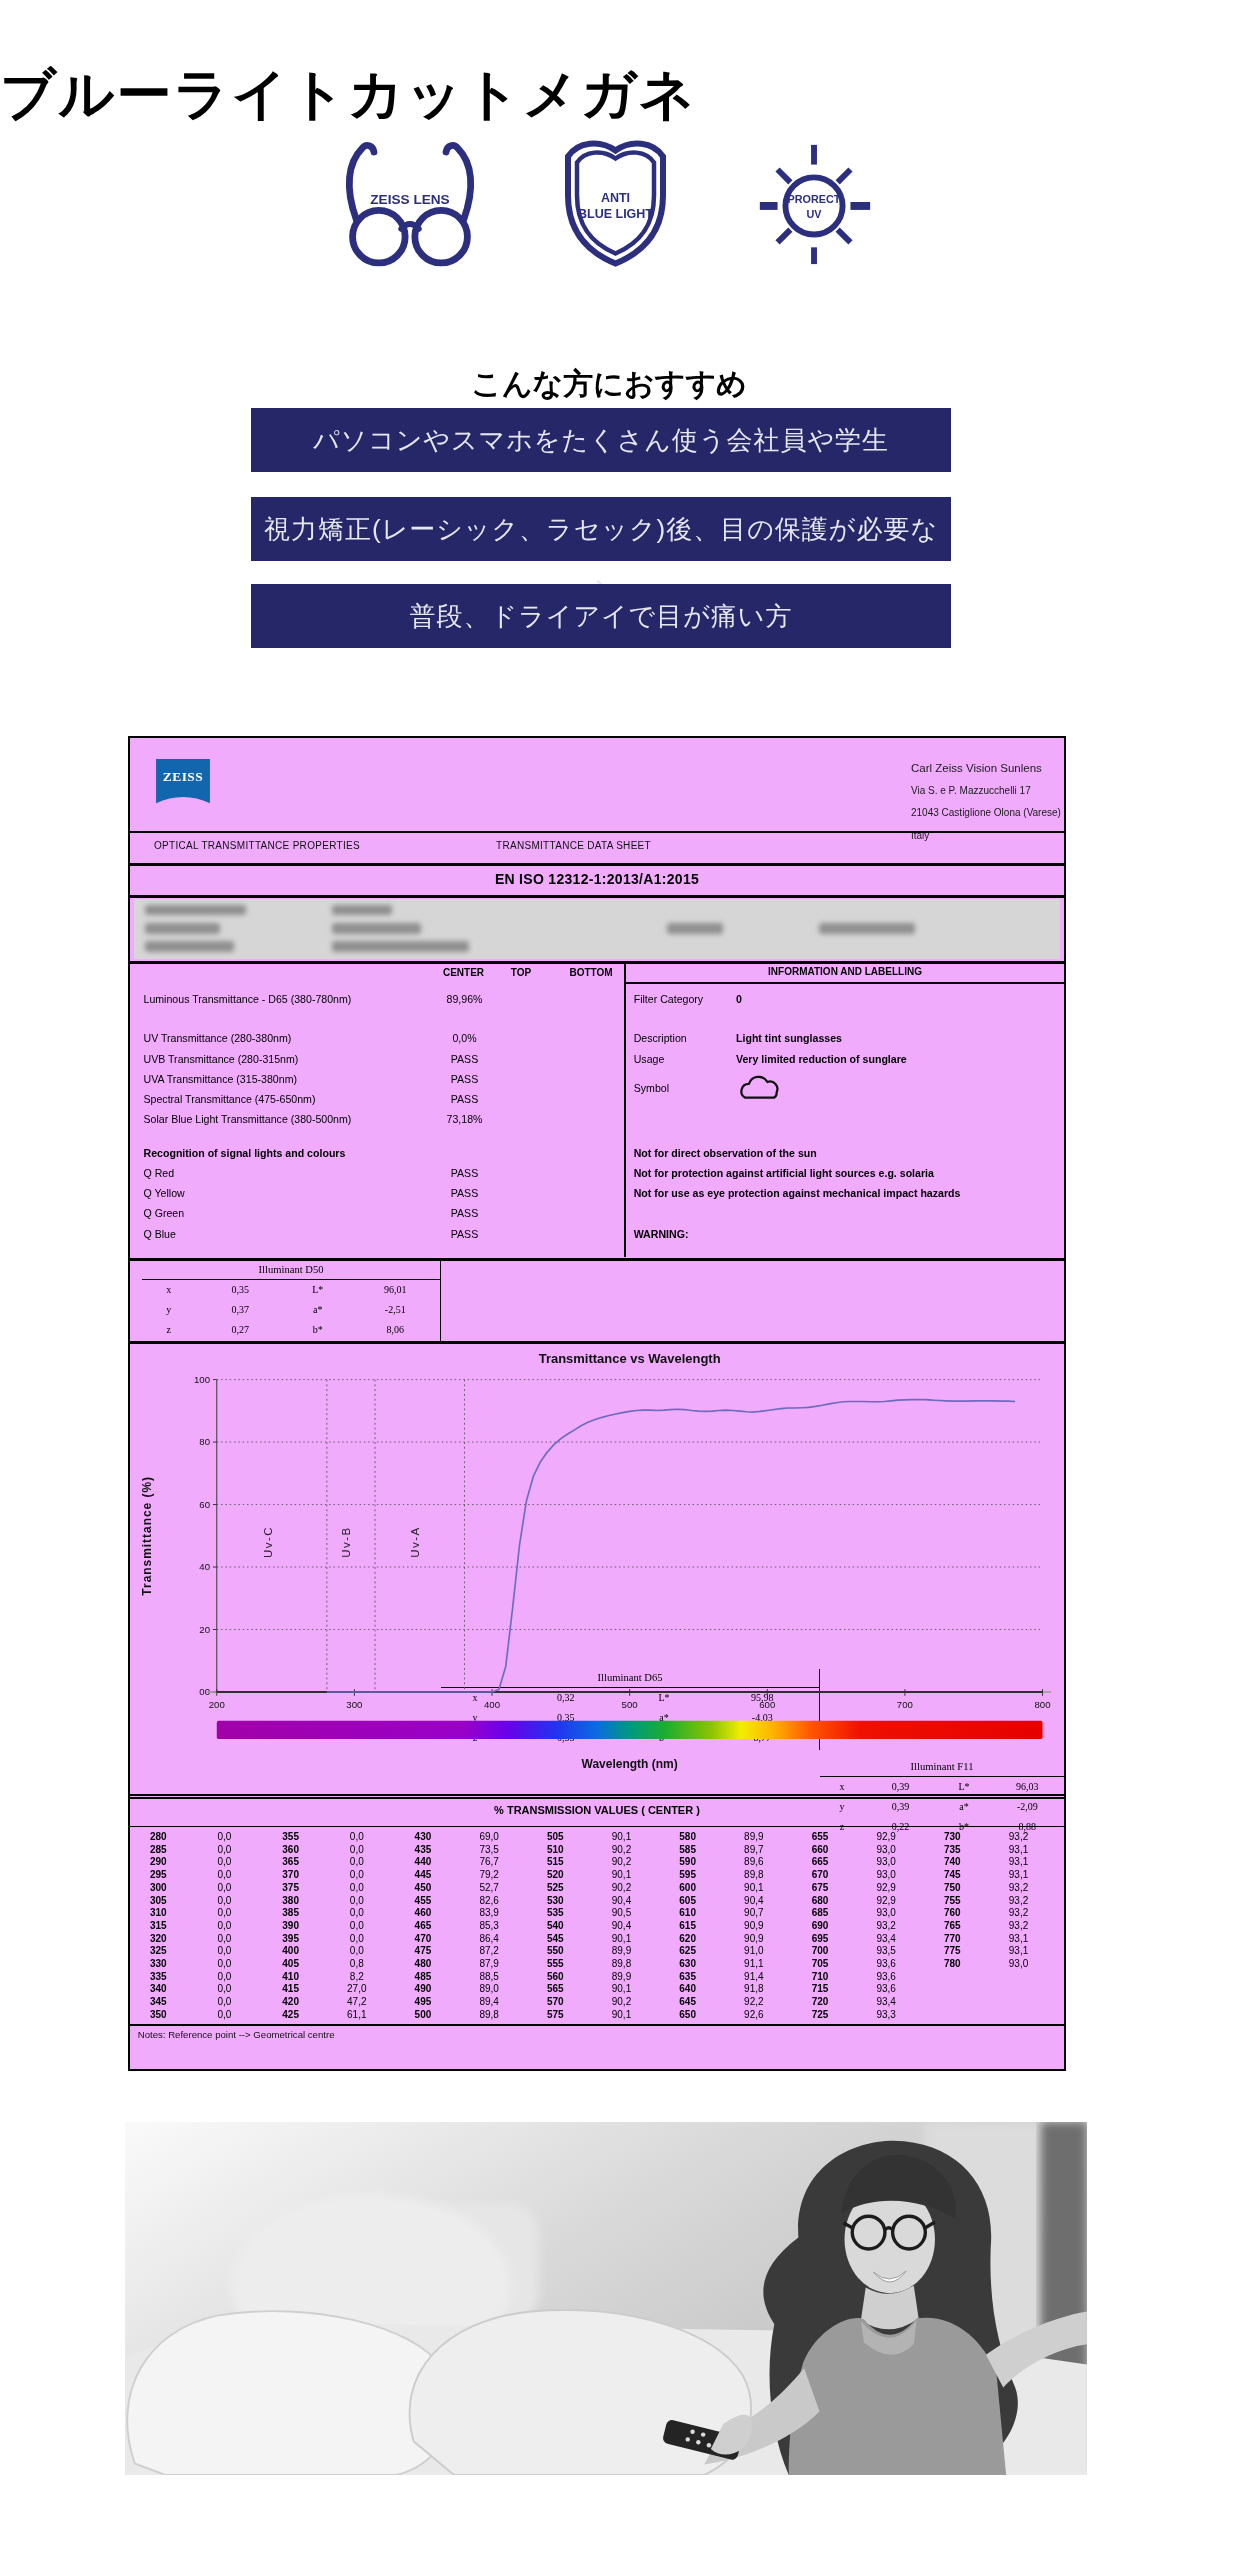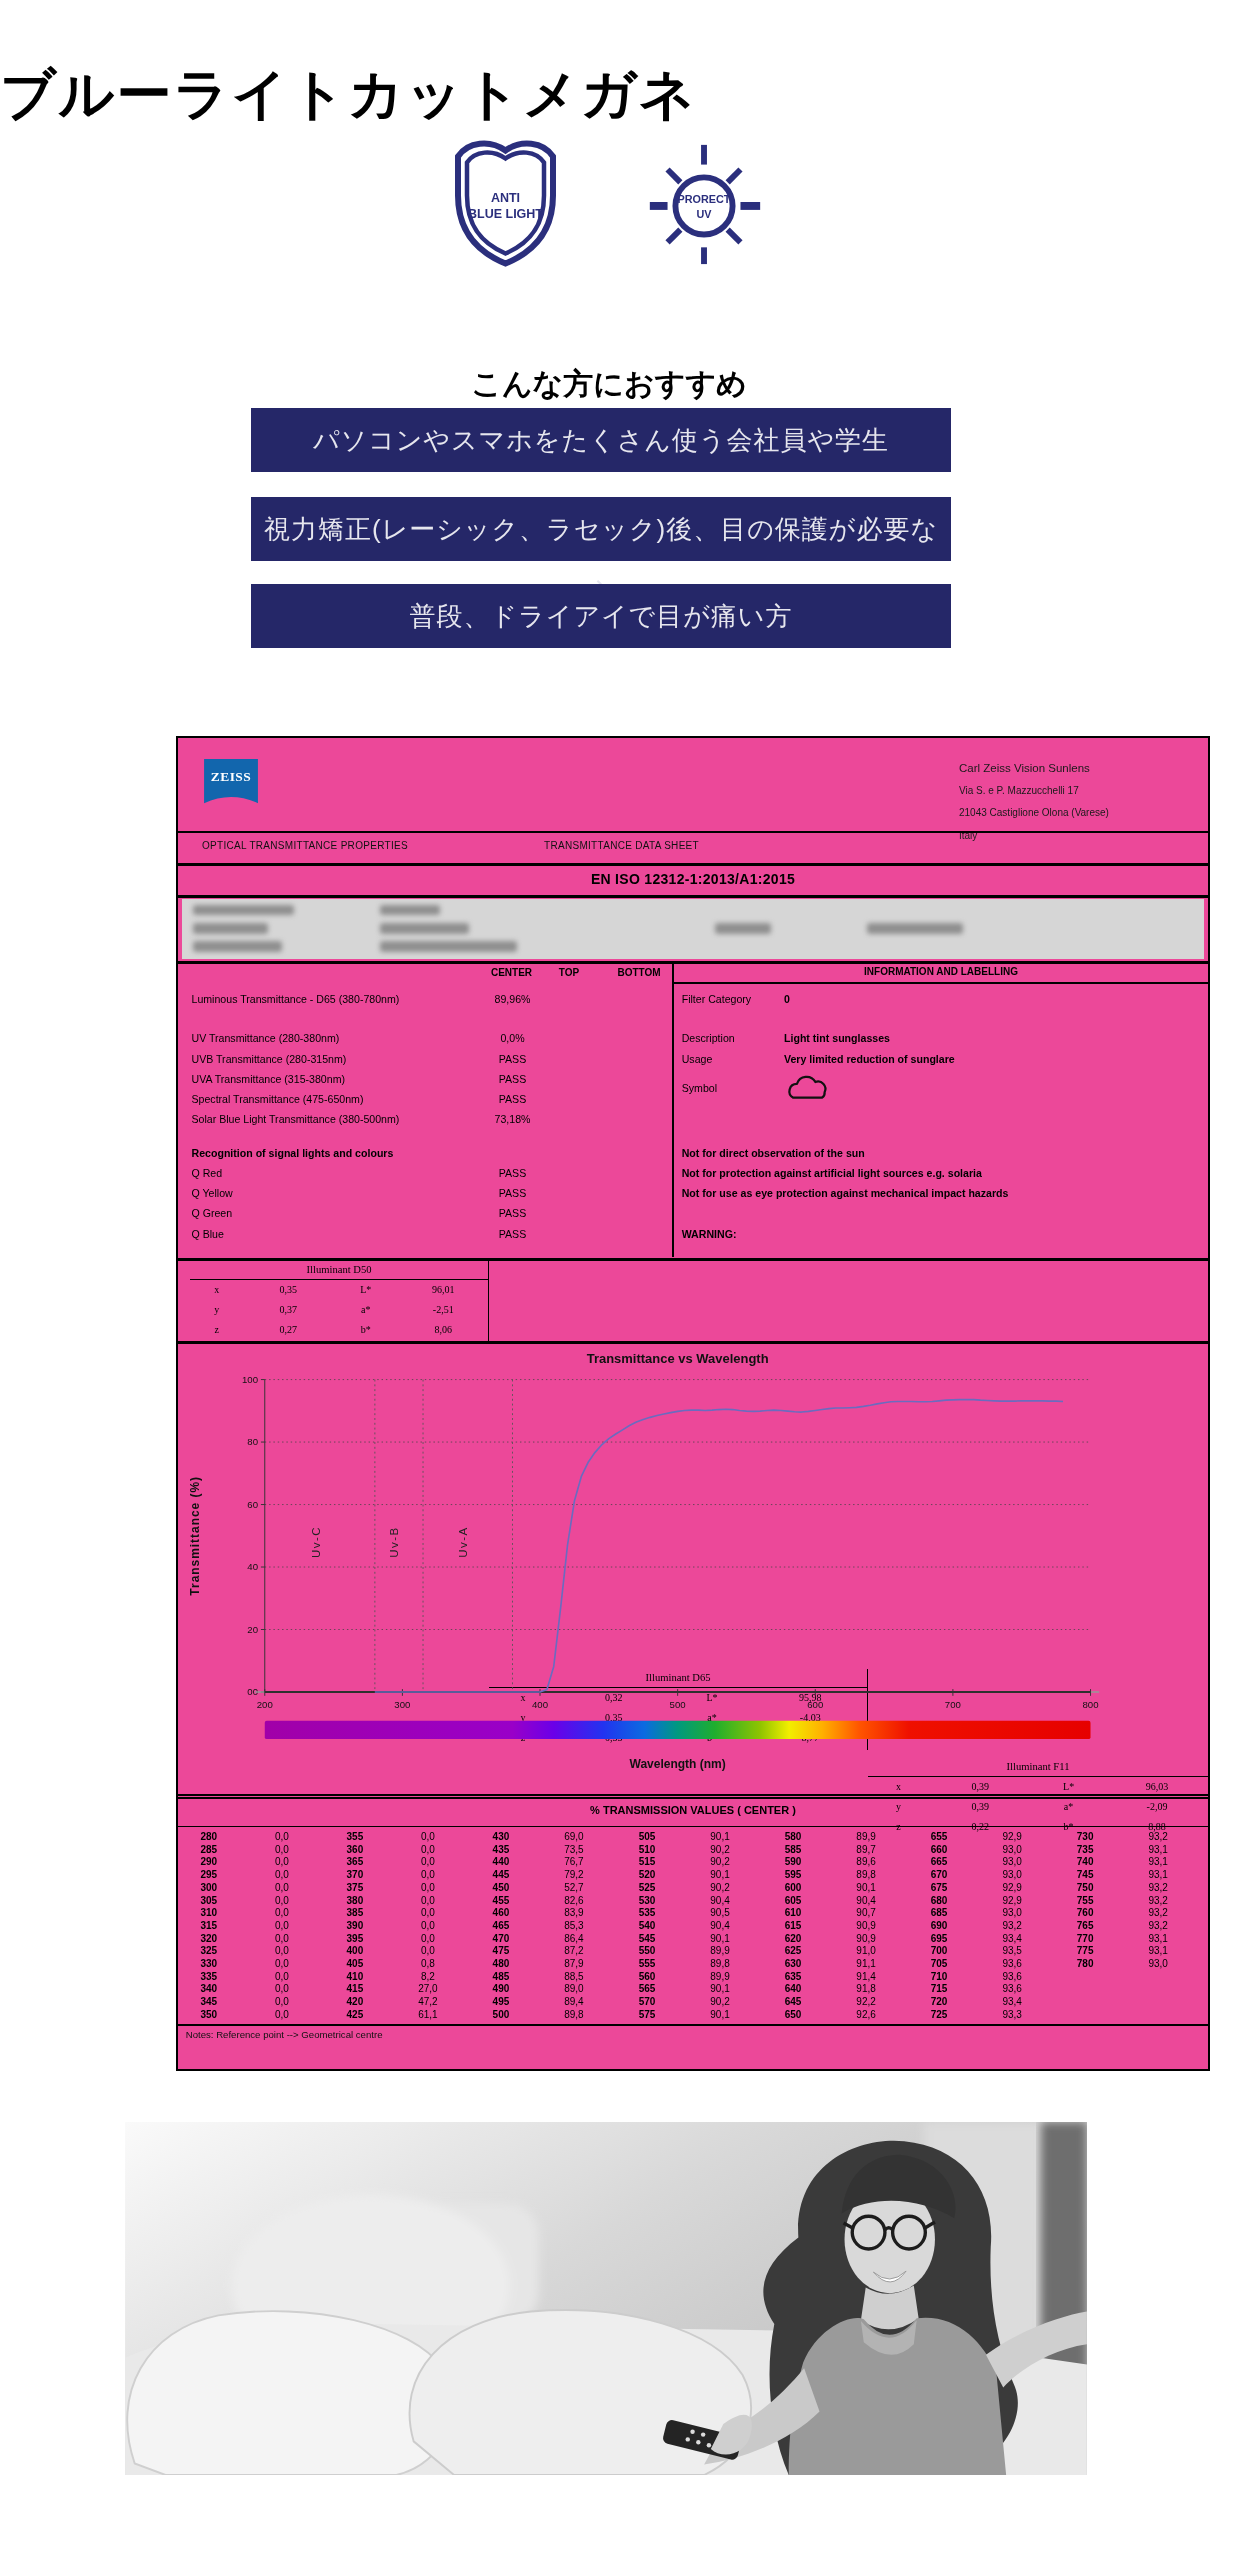--- a/index.html
+++ b/index.html
@@ -10,21 +10,21 @@
   .main-title{position:absolute;left:0;top:21px;width:1218px;text-align:left;
     font-size:55px;font-weight:900;letter-spacing:1.9px;color:#000;}
   .badges{position:absolute;left:0;top:137px;width:1218px;display:flex;justify-content:center;gap:75px;align-items:flex-start;}
   .badge svg{display:block;}
   .recommend{position:absolute;left:0;top:339px;width:1218px;text-align:center;font-size:30px;font-weight:bold;color:#000;}
   .banner{position:absolute;left:251px;width:700px;height:64px;line-height:64px;text-align:center;
     color:#e6e6ee;font-size:26px;font-weight:400;letter-spacing:1px;}
   .b1{top:408px;} .b2{top:497px;} .b3{top:584px;}
 
   
-  .sheet{position:absolute;left:128px;top:736px;width:1034px;height:1335px;border:2.9px solid #000;box-sizing:border-box;background:#ec4899;margin-left:48px;}
+  .sheet{position:absolute;left:128px;top:736px;width:938px;height:1335px;border:2.9px solid #000;box-sizing:border-box;background:#f0abfc;}
   .abs{position:absolute;}
   .hline{position:absolute;left:0;right:0;background:#000;}
   .ds-logo{left:26px;top:21px;}
   .ds-address{left:781px;top:19px;font-size:10px;color:#1a1a1a;line-height:22.6px;}
   .ds-address .co{font-size:11.5px;}
   .sectitle{font-size:10px;letter-spacing:0.3px;color:#111;top:102px;}
   .standard{left:0;right:0;top:133px;text-align:center;font-size:14px;font-weight:bold;letter-spacing:0.3px;}
   .redacted{left:3.8px;right:3.8px;top:161px;height:60px;background:#d6d6d6;}
   .blob{position:absolute;height:10.6px;border-radius:2.9px;background:#8f8f8f;filter:blur(2.4px);}
 
@@ -65,20 +65,32 @@
   .photo svg{display:block;}
 </style>
 </head>
 <body>
 
 <div class="page">
 
   <h1 class="main-title">ブルーライトカットメガネ</h1>
 
   <div class="badges">
+    <div class="badge">
+      <svg width="146" height="137" viewBox="0 0 150 140">
+        <g stroke="#2b2f7d" fill="none" stroke-width="7" stroke-linecap="round">
+          <circle cx="43" cy="102" r="27"></circle>
+            <circle cx="107" cy="102" r="27"></circle>
+          <path d="M66,94 Q75,84 84,94" stroke-width="6"></path>
+          <path d="M20,85 C8,52 11,26 26,11 C30,6 37,8 38,15"></path>
+          <path d="M130,85 C142,52 139,26 124,11 C120,6 113,8 112,15"></path>
+        </g>
+        <text x="75" y="68" text-anchor="middle" font-size="14" font-weight="bold" fill="#2b2f7d">ZEISS LENS</text>
+      </svg>
+    </div>
     <div class="badge">
       <svg width="115" height="136" viewBox="0 0 115 135">
         <g stroke="#2b2f7d" fill="none">
           <path stroke-width="6" d="M10,19 C20,4 42,2 57.5,13 C73,2 95,4 105,19 L105,58 C105,93 87,114 57.5,126 C28,114 10,93 10,58 Z"></path>
           <path stroke-width="4.5" d="M19,25 C27,13 45,12 57.5,21 C70,12 88,13 96,25 L96,58 C96,89 81,106 57.5,116 C34,106 19,89 19,58 Z"></path>
         </g>
         <text x="57.5" y="64" text-anchor="middle" font-size="12.5" font-weight="bold" fill="#2b2f7d">ANTI</text>
         <text x="57.5" y="80" text-anchor="middle" font-size="12.5" font-weight="bold" fill="#2b2f7d">BLUE LIGHT</text>
       </svg>
     </div>

